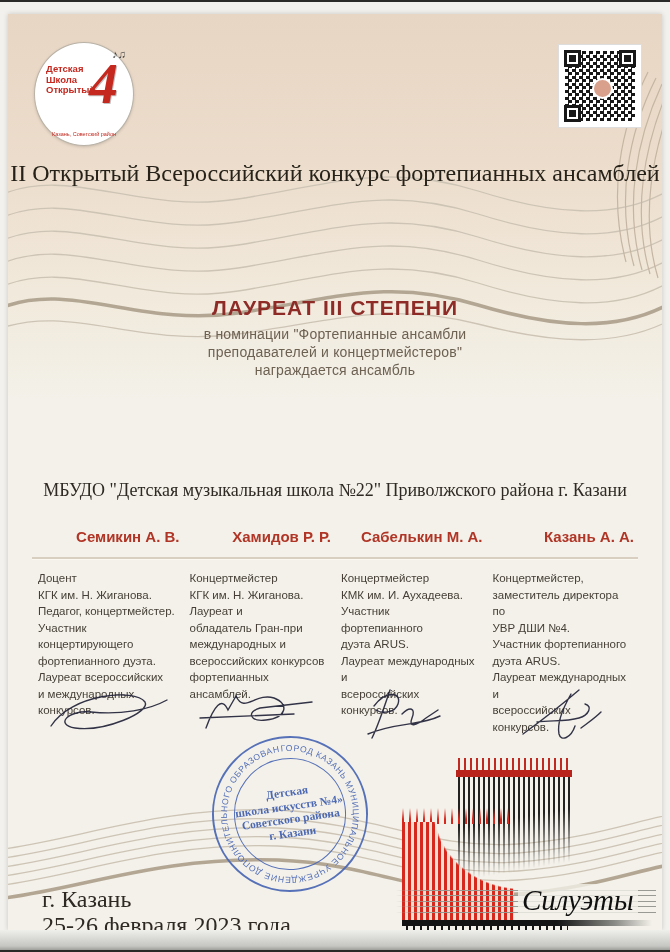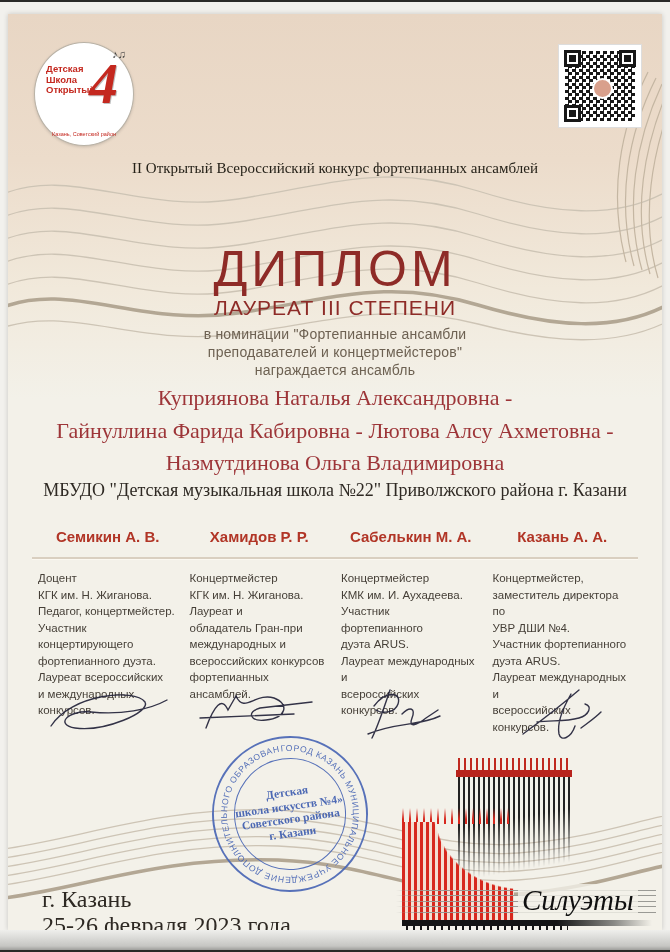--- a/index.html
+++ b/index.html
@@ -28,34 +28,34 @@
                 font-family:"Liberation Sans",sans-serif;}
   .qr{position:absolute;right:20px;top:30px;width:84px;height:84px;background:#fff;border:1px solid #ddd;padding:4px;box-sizing:border-box;}
   .qr-mod{position:absolute;inset:6px;background:repeating-conic-gradient(#181818 0% 25%,transparent 0% 50%) 0 0/7px 7px;}
   .finder{position:absolute;width:17px;height:17px;border:3px solid #181818;background:#fff;box-sizing:border-box;}
   .finder::after{content:"";position:absolute;inset:2px;background:#181818;}
   .f-tl{left:5px;top:5px}.f-tr{right:5px;top:5px}.f-bl{left:5px;bottom:5px}
   .qr-center{position:absolute;left:50%;top:50%;width:17px;height:17px;margin:-8px 0 0 -8px;border-radius:50%;
              background:#d9a violet;background:#d8a violet;background:#d9a08c;border:2px solid #fff;}
 
   
-  .contest-line1{position:absolute;left:0;right:0;top:146px;font-size:15px;color:#262219;}
+  .contest-line1{position:absolute;left:0;right:0;top:146px;font-size:24px;color:#262219;}
   .contest-line2{position:absolute;left:0;right:0;top:176px;font-size:27px;letter-spacing:3px;color:#262219;}
   .award-title{position:absolute;left:0;right:0;top:226px;font-family:"Liberation Sans",sans-serif;font-weight:300;
                font-size:50px;letter-spacing:4px;color:#8e2b27;}
   .award-sub{position:absolute;left:0;right:0;top:282px;font-family:"Liberation Sans",sans-serif;
-             font-size:21px;letter-spacing:1px;color:#8e2b27;}
+             font-size:21px;letter-spacing:1px;color:#8e2b27;font-weight:bold;}
   .nomination{position:absolute;left:0;right:0;top:311px;font-family:"Liberation Sans",sans-serif;
               font-size:14px;line-height:18px;color:#6d6152;letter-spacing:.2px;}
   .recipients{position:absolute;left:0;right:0;top:368px;font-size:22px;line-height:32.5px;color:#9d3538;}
   .school-line{position:absolute;left:0;right:0;top:466px;font-size:18px;color:#2f2a24;}
 
   
   .jury-row{position:absolute;left:24px;right:24px;top:514px;display:flex;}
-  .jury-col{flex:1 1 0;text-align:center;padding:0 4px;}
+  .jury-col{flex:1 1 0;text-align:right;padding:0 4px;}
   .jury-name{font-family:"Liberation Sans",sans-serif;font-weight:bold;font-size:15px;color:#b13526;}
   .jury-rule{position:absolute;left:24px;right:24px;top:543px;height:2px;background:#d9cfc0;box-shadow:0 1px 0 #fbf8f1;}
   .jury-bio{position:absolute;left:24px;right:24px;top:556px;display:flex;}
   .bio-col{flex:1 1 0;text-align:left;padding:0 6px;font-family:"Liberation Sans",sans-serif;
            font-size:11.5px;line-height:16.5px;color:#453f37;}
   .sig-row{position:absolute;left:24px;right:24px;top:668px;display:flex;}
   .sig-cell{flex:1 1 0;display:flex;justify-content:center;}
   .sig-cell svg{stroke:#23233a;fill:none;stroke-width:1.4;stroke-linecap:round;opacity:.92;}
 
   
@@ -151,30 +151,26 @@
     <div class="qr">
       <div class="qr-mod"></div>
       <div class="finder f-tl"></div>
       <div class="finder f-tr"></div>
       <div class="finder f-bl"></div>
       <div class="qr-center"></div>
     </div>
 
     <div class="contest-line1 center">II Открытый Всероссийский конкурс фортепианных ансамблей</div>
 
-    <div class="award-title center">ДИПЛОМ</div>
     <div class="award-sub center">ЛАУРЕАТ III СТЕПЕНИ</div>
 
     <div class="nomination center prelines">в номинации "Фортепианные ансамбли
 преподавателей и концертмейстеров"
 награждается ансамбль</div>
 
-    <div class="recipients center prelines">Куприянова Наталья Александровна -
-Гайнуллина Фарида Кабировна - Лютова Алсу Ахметовна -
-Назмутдинова Ольга Владимировна</div>
 
     <div class="school-line center">МБУДО "Детская музыкальная школа №22" Приволжского района г. Казани</div>
 
     <div class="jury-row">
       <div class="jury-col"><span class="jury-name">Семикин А. В.</span></div>
       <div class="jury-col"><span class="jury-name">Хамидов Р. Р.</span></div>
       <div class="jury-col"><span class="jury-name">Сабелькин М. А.</span></div>
       <div class="jury-col"><span class="jury-name">Казань А. А.</span></div>
     </div>
     <div class="jury-rule"></div>

